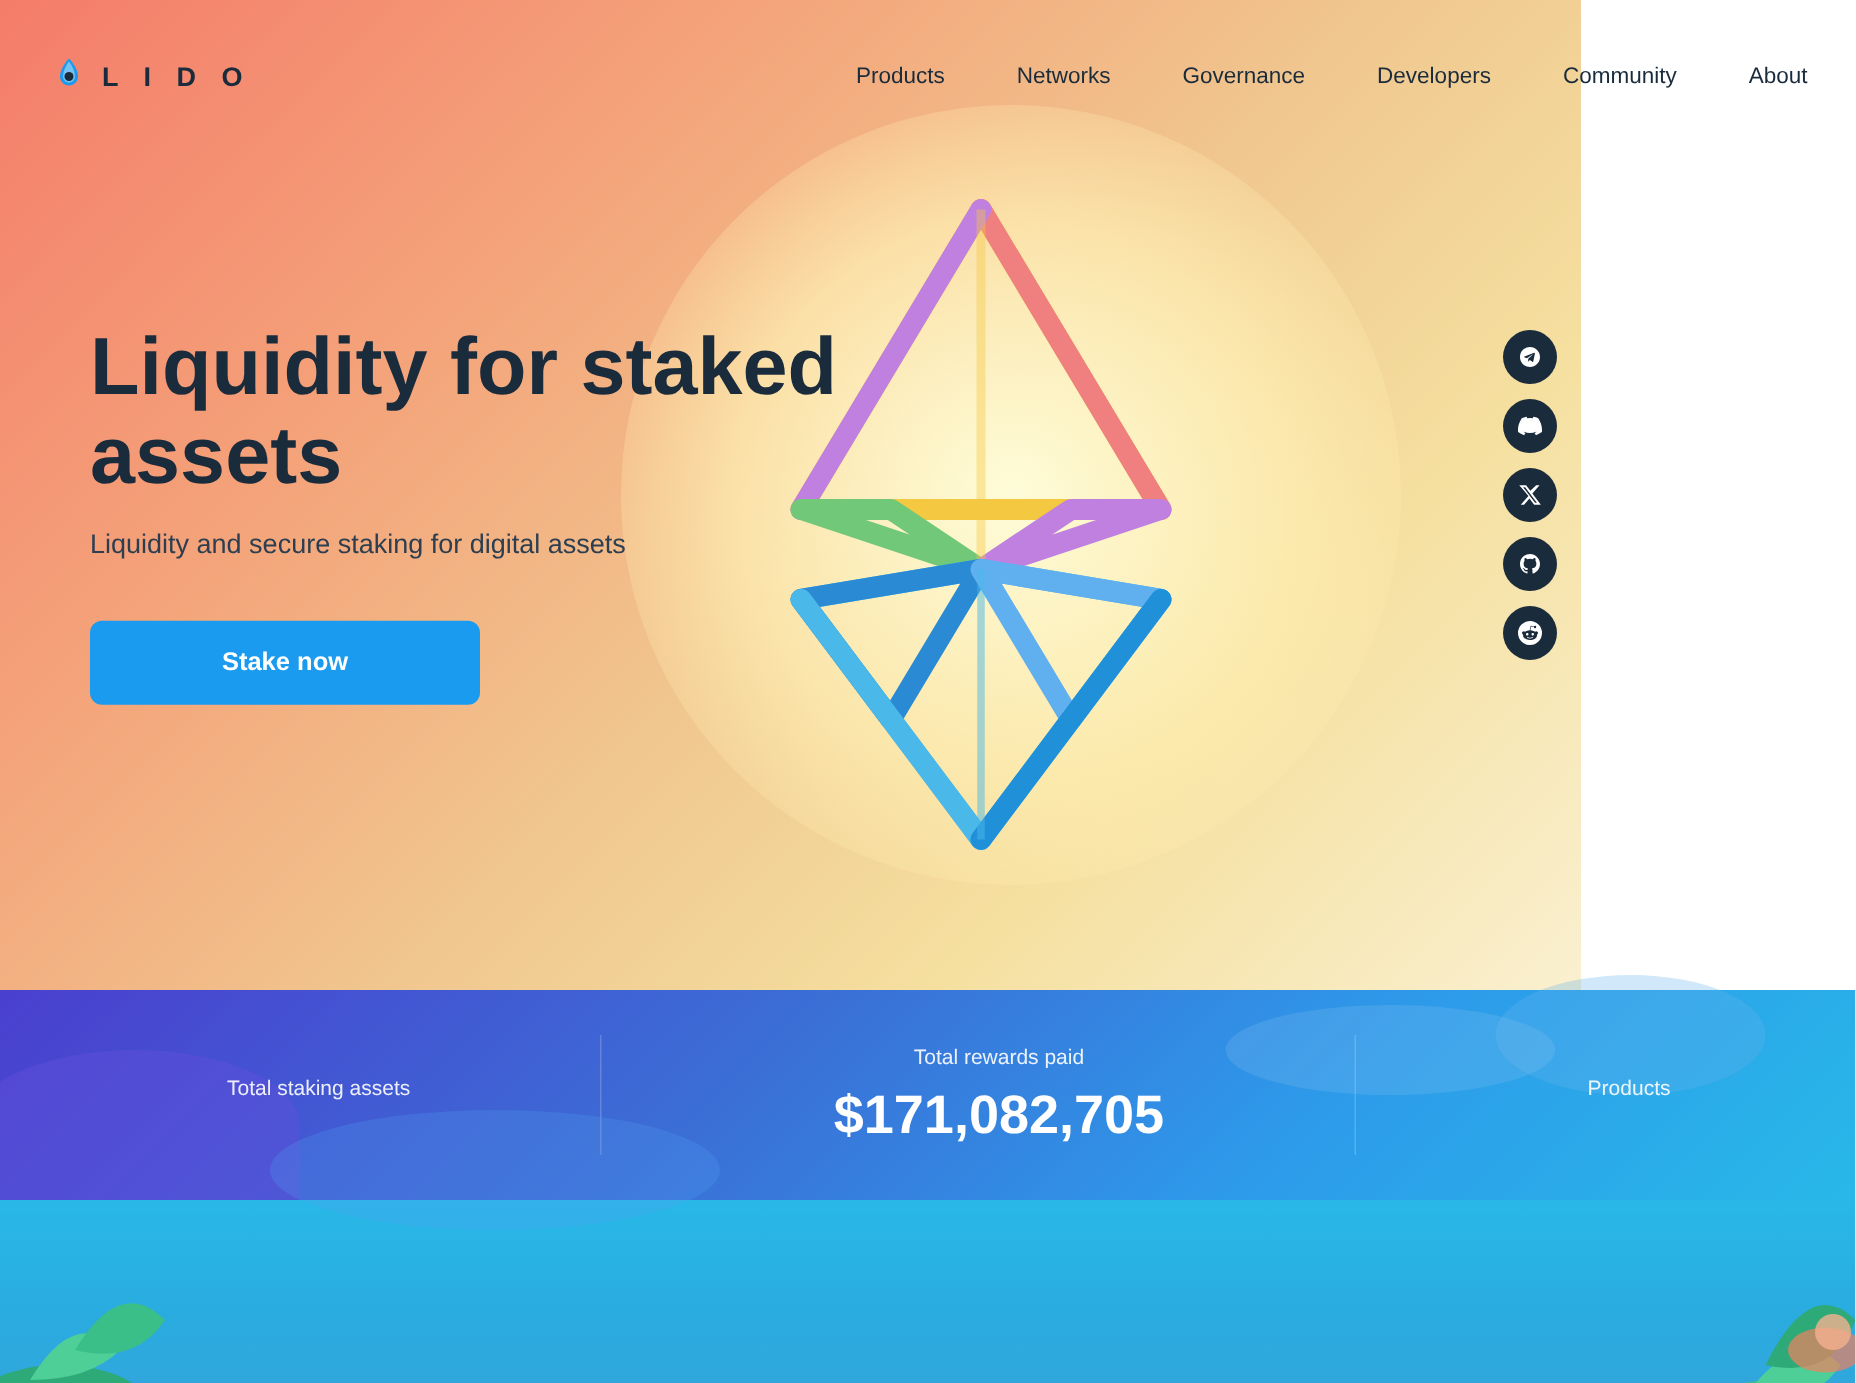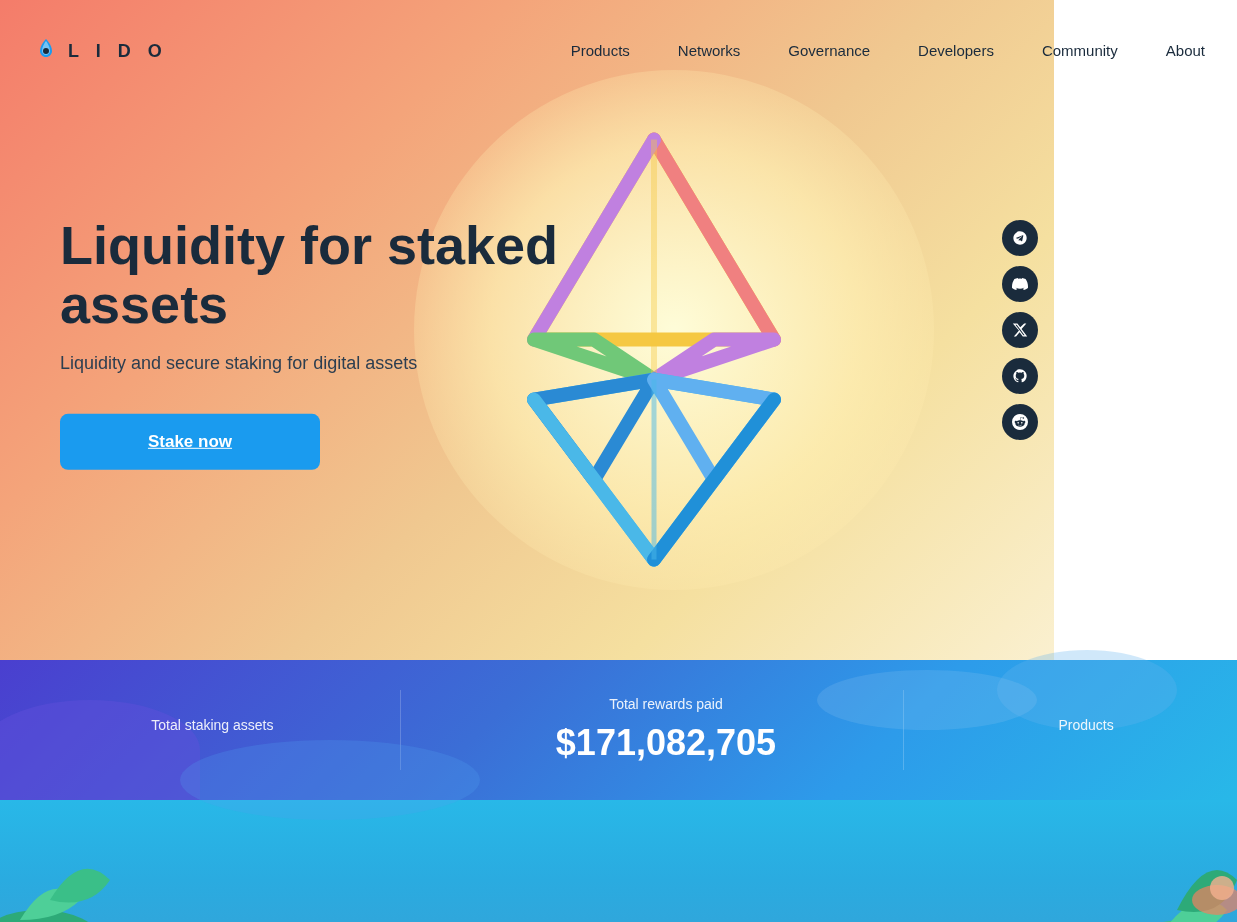--- a/index.html
+++ b/index.html
@@ -100,21 +100,20 @@
     .stake-btn {
       background: #1a9bef;
       color: white;
       border: none;
       border-radius: 8px;
       padding: 18px 60px;
       font-size: 17px;
       font-weight: 600;
       cursor: pointer;
       min-width: 260px;
-      text-decoration: underline;
     }
 
     
     .social-sidebar {
       position: absolute;
       right: 16px;
       top: 50%;
       transform: translateY(-50%);
       display: flex;
       flex-direction: column;

